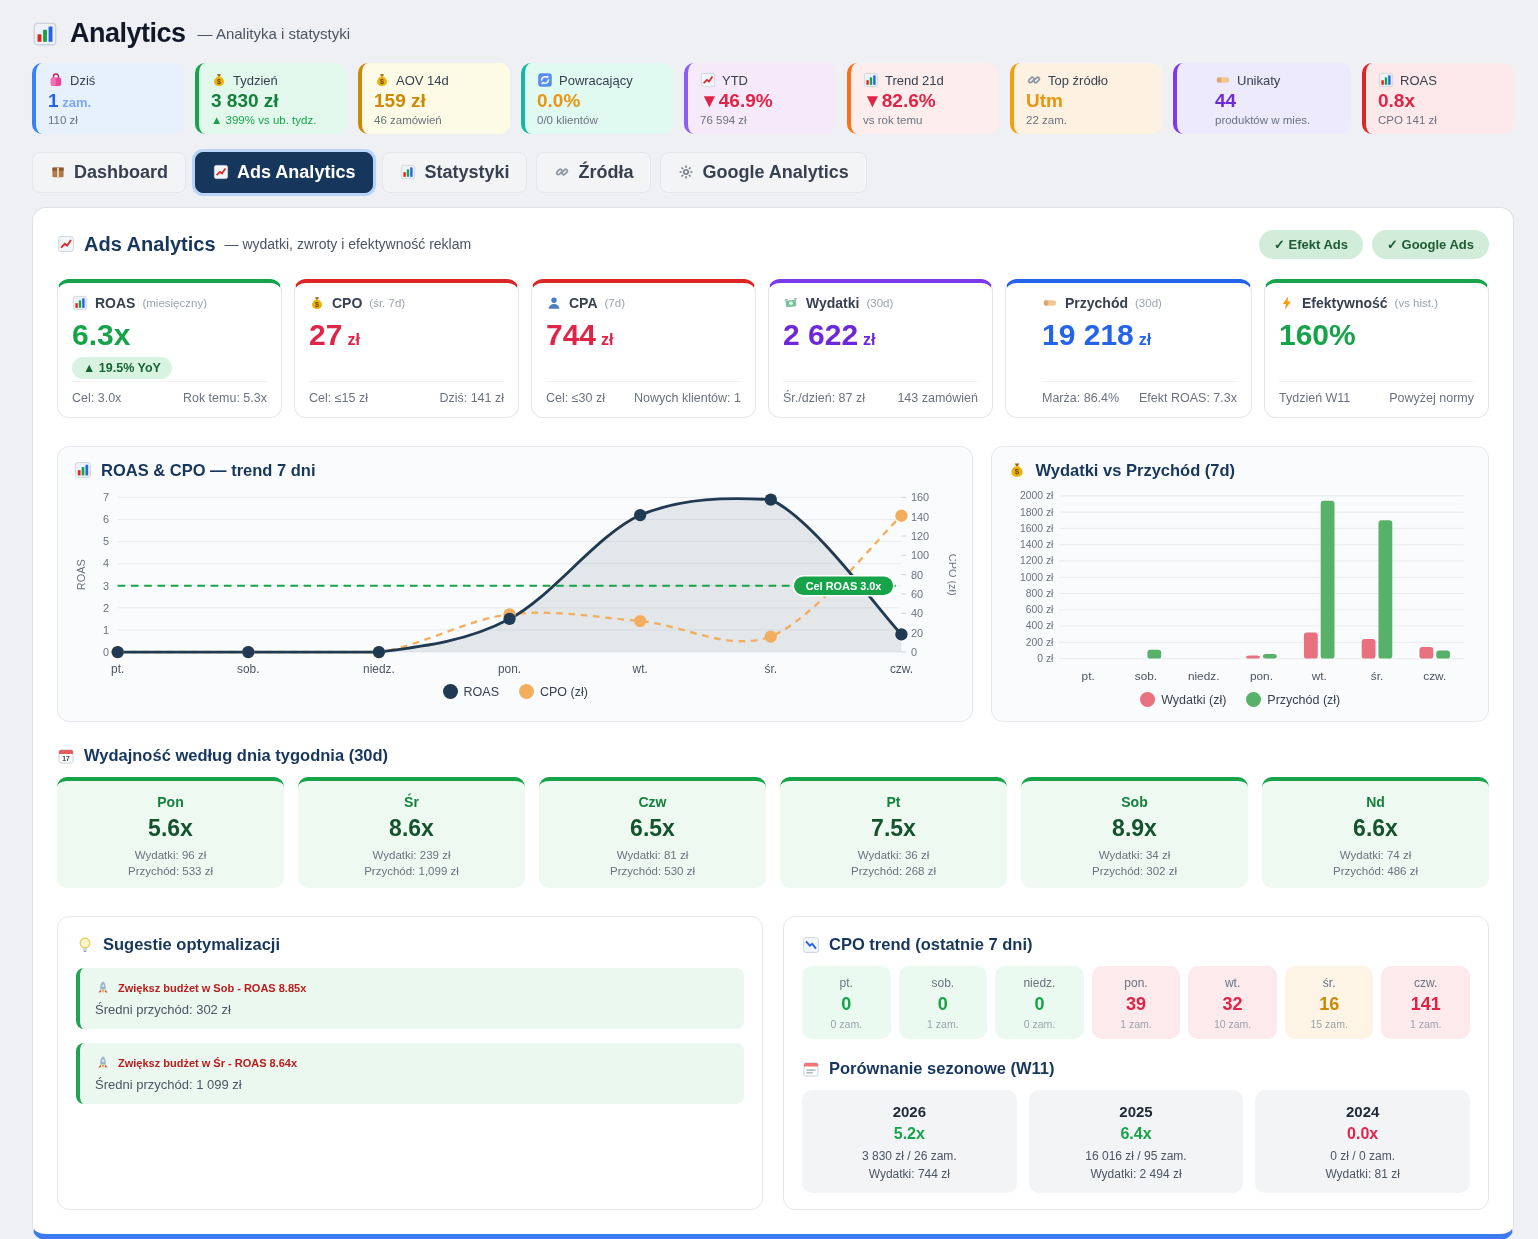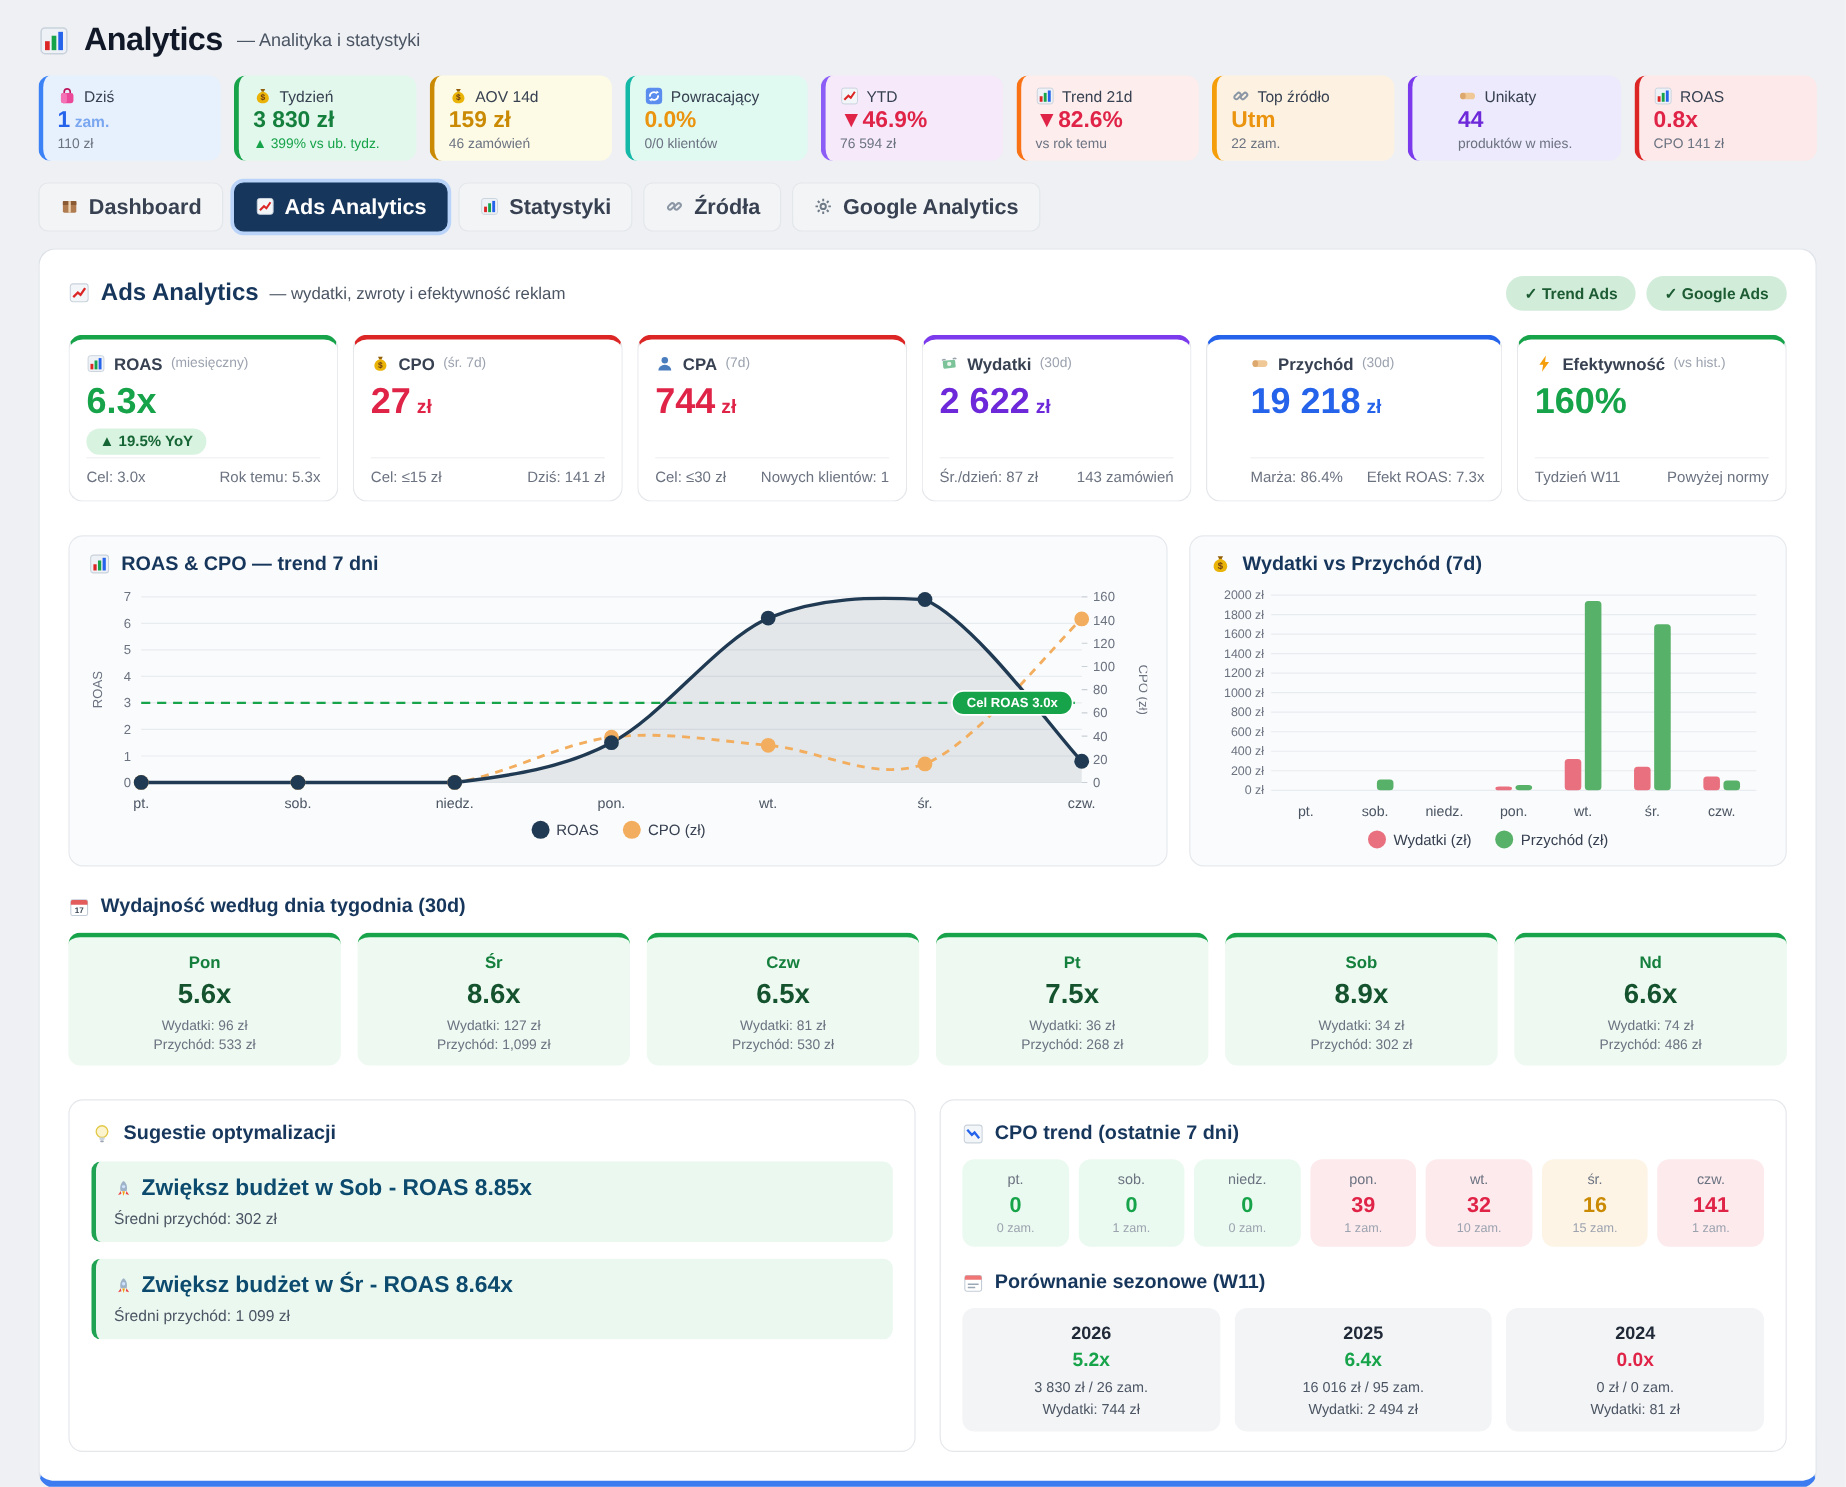--- a/index.html
+++ b/index.html
@@ -66,21 +66,21 @@
     padding:13px 6px 11px;}
   .day-name{font-weight:bold;color:#15803d;font-size:14px;}
   .day-value{font-size:23px;font-weight:bold;color:#14532d;margin:5px 0 7px;}
   .day-line{font-size:11.5px;color:#6b7280;margin:4px 0 0;}
   
   .bottom-row{display:flex;gap:20px;align-items:stretch;}
   .card{background:#fff;border:1px solid #e5e7eb;border-radius:12px;padding:16px 18px;}
   .suggest-card{flex:1;}
   .right-card{flex:1;}
   .suggestion{background:#eaf8f0;border-left:4px solid #1fa251;border-radius:8px;padding:12px 15px;margin:14px 0 0;}
-  .sug-title{display:flex;align-items:center;gap:7px;font-weight:bold;font-size:19px;color:#0c4a6e;}
+  .sug-title{display:flex;align-items:center;gap:7px;font-weight:bold;font-size:11px;color:#b91c1c;}
   .sug-sub{font-size:13px;color:#4b5563;margin-top:6px;}
   .cpo-row{display:flex;gap:8px;margin:12px 0 20px;}
   .cpo-cell{flex:1;border-radius:10px;text-align:center;padding:10px 2px 9px;}
   .cpo-day{font-size:12px;color:#6b7280;}
   .cpo-val{font-size:18px;font-weight:bold;margin:4px 0 3px;}
   .cpo-orders{font-size:10.5px;color:#9ca3af;}
   .seasonal-row{display:flex;gap:12px;margin-top:12px;}
   .year-card{flex:1;background:#f3f4f6;border-radius:10px;text-align:center;padding:13px 8px 12px;}
   .year{font-weight:bold;font-size:15px;color:#1f2937;}
   .year-val{font-size:16px;font-weight:bold;margin:5px 0 6px;}
@@ -295,21 +295,21 @@
     <div class="panel-head">
       <span class="ic ic-md">
           <svg viewBox="0 0 16 16">
             <rect x="1.4" y="1.4" width="13.2" height="13.2" rx="2" fill="#f3f6f9" stroke="#c9d2dc" stroke-width="0.8"></rect>
             <path d="M3.6 11.2L7 7.8l2 1.7 3.4-5" fill="none" stroke="#dc2626" stroke-width="1.7"></path>
           </svg>
         </span>
       <span class="panel-title">Ads Analytics</span>
       <span class="panel-sub">— wydatki, zwroty i efektywność reklam</span>
       <div class="pills" id="pills">
-          <span class="pill">✓ Trend Ads</span>
+          <span class="pill">✓ Efekt Ads</span>
           <span class="pill">✓ Google Ads</span>
         </div>
     </div>
 
     <div class="metric-row" id="metricRow">
         <div class="metric" style="border-top-color: rgb(22, 163, 74);">
           <div class="metric-head">
             <span class="ic">
               <svg viewBox="0 0 16 16">
                 <rect x="1.4" y="1.4" width="13.2" height="13.2" rx="2" fill="#eef2f6" stroke="#c9d2dc" stroke-width="0.8"></rect>
@@ -582,21 +582,21 @@
     <div class="weekday-row" id="weekdayRow">
         <div class="day-card">
           <div class="day-name">Pon</div>
           <div class="day-value">5.6x</div>
           <div class="day-line">Wydatki: 96 zł</div>
           <div class="day-line">Przychód: 533 zł</div>
         </div>
         <div class="day-card">
           <div class="day-name">Śr</div>
           <div class="day-value">8.6x</div>
-          <div class="day-line">Wydatki: 127 zł</div>
+          <div class="day-line">Wydatki: 239 zł</div>
           <div class="day-line">Przychód: 1,099 zł</div>
         </div>
         <div class="day-card">
           <div class="day-name">Czw</div>
           <div class="day-value">6.5x</div>
           <div class="day-line">Wydatki: 81 zł</div>
           <div class="day-line">Przychód: 530 zł</div>
         </div>
         <div class="day-card">
           <div class="day-name">Pt</div>

